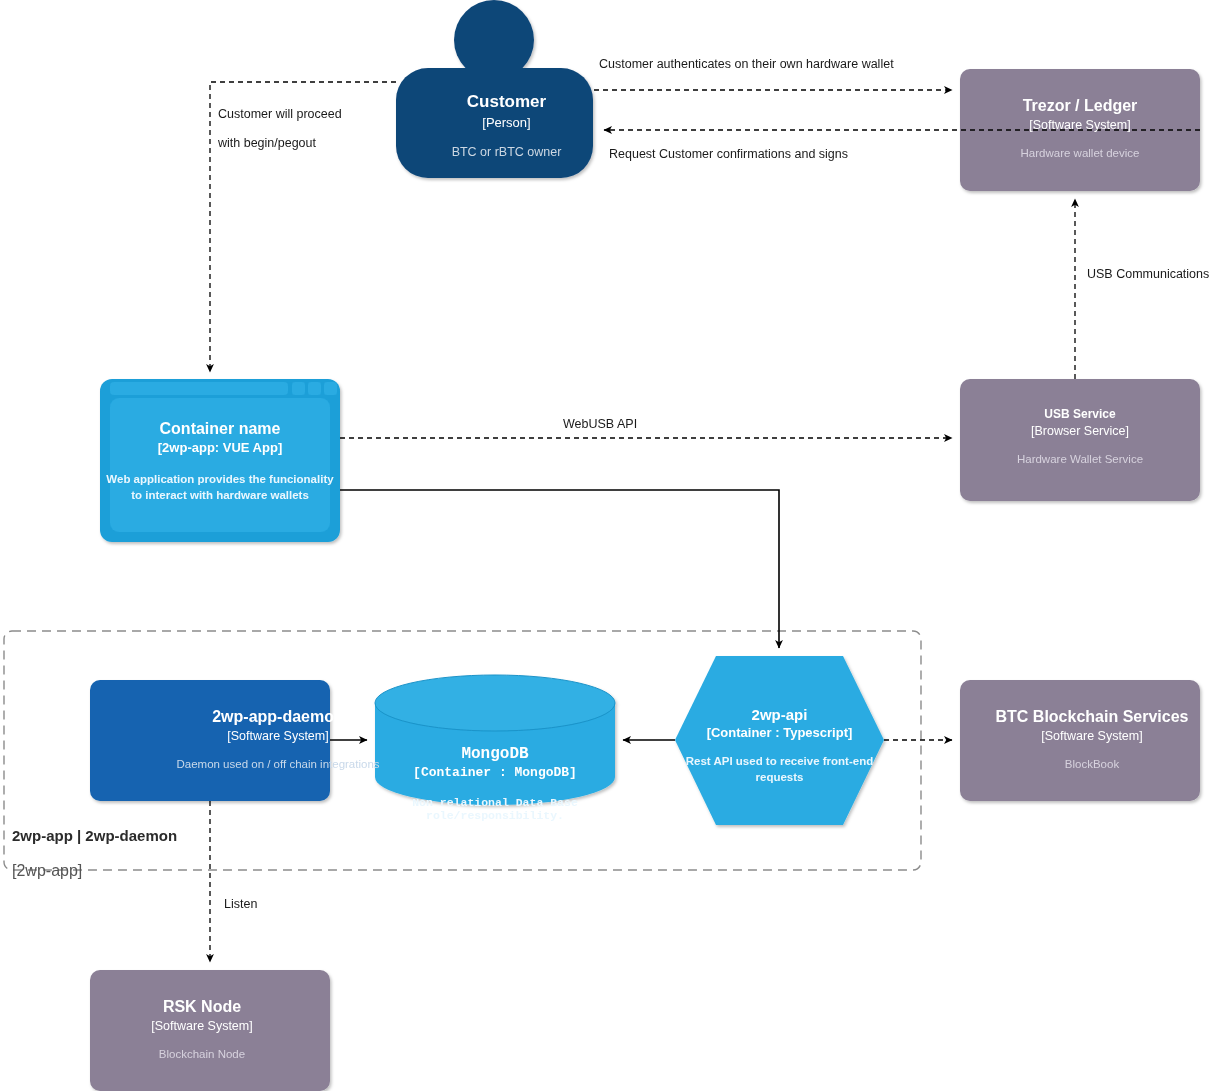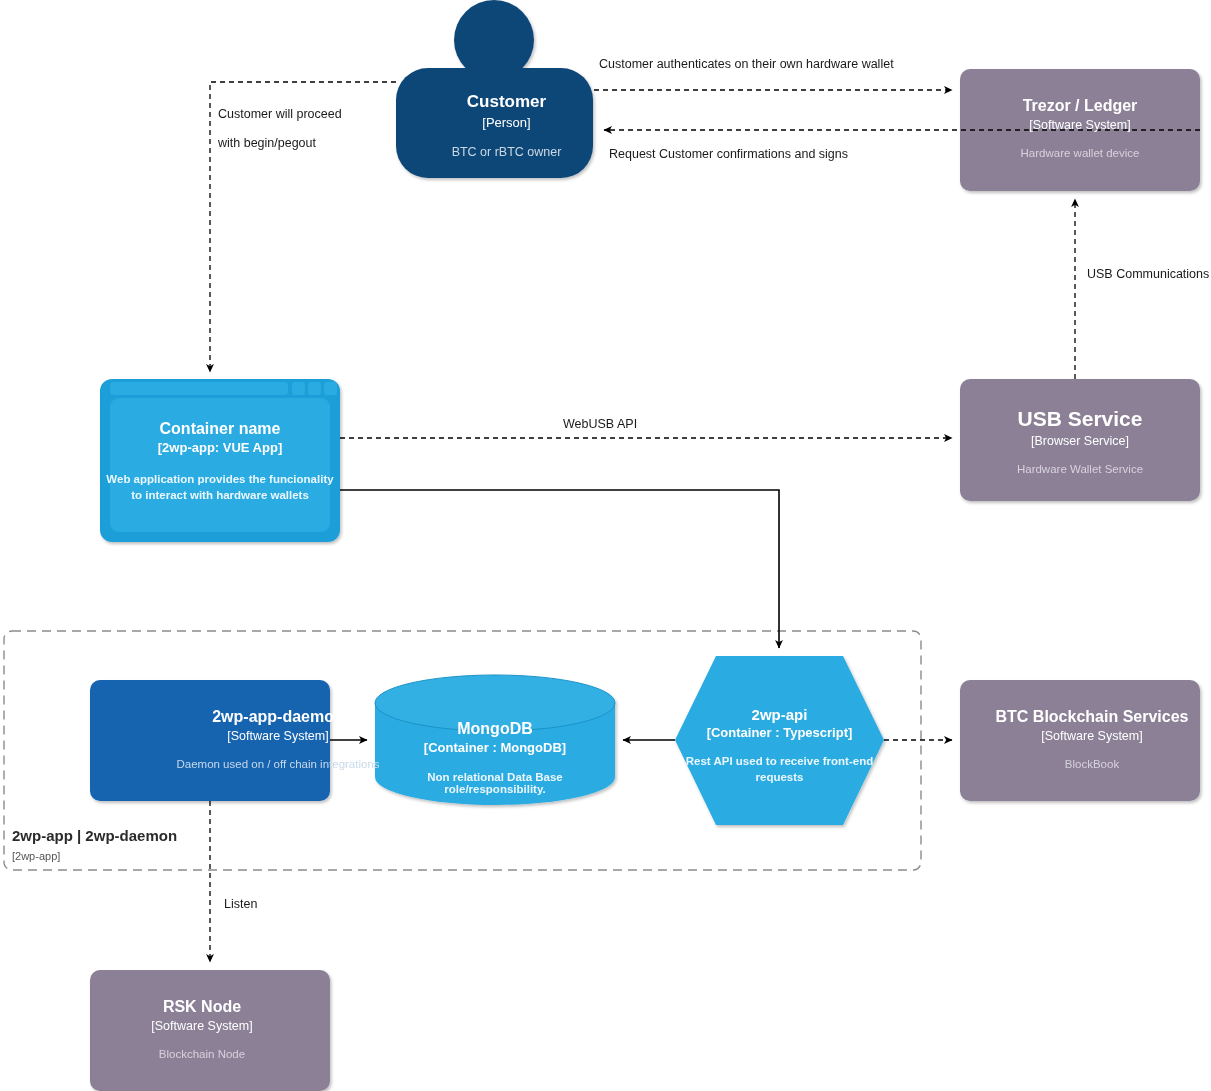--- a/index.html
+++ b/index.html
@@ -9,21 +9,21 @@
   svg#diagram{position:absolute;left:0;top:0;width:1211px;height:1091px;}
 
   .node-label{position:absolute;text-align:center;pointer-events:none;}
   .n-title{font-weight:bold;color:#ffffff;}
   .n-sub{color:#ffffff;}
   .n-desc{color:#d7d2de;}
   .blue .n-desc{color:#cfe9f8;}
   .edge-label{position:absolute;font-size:12.5px;color:#1a1a1a;white-space:nowrap;}
   .boundary-label{position:absolute;}
   .b-title{font-weight:bold;font-size:15px;color:#2b2b2b;}
-  .b-sub{font-size:11px;color:#555;margin-top:6px;}
+  .b-sub{font-size:16px;color:#555;margin-top:18px;}
 </style>
 </head>
 <body>
 
 <div id="stage">
 
   <svg id="diagram" viewBox="0 0 1211 1091">
     <defs>
       <marker id="arrowSolid" markerWidth="9" markerHeight="9" refX="8" refY="4.5" orient="auto" markerUnits="userSpaceOnUse">
         <path d="M0,0.6 L8.5,4.5 L0,8.4 L2.2,4.5 Z" fill="#000"></path>
@@ -96,38 +96,38 @@
     <div class="n-desc" style="font-size:12.5px;margin-top:15px;color:#cdd8e3;">BTC or rBTC owner</div>
   </div>
 
   <div class="node-label" style="left:960px;top:97px;width:240px;">
     <div class="n-title" style="font-size:16px;">Trezor / Ledger</div>
     <div class="n-sub" style="font-size:12.5px;margin-top:3px;">[Software System]</div>
     <div class="n-desc" style="font-size:11.5px;margin-top:15px;">Hardware wallet device</div>
   </div>
 
   <div class="node-label" style="left:960px;top:407px;width:240px;">
-    <div class="n-title" style="font-size:21px;">USB Service</div>
+    <div class="n-title" style="font-size:12px;">USB Service</div>
     <div class="n-sub" style="font-size:12.5px;margin-top:3px;">[Browser Service]</div>
     <div class="n-desc" style="font-size:11.5px;margin-top:15px;">Hardware Wallet Service</div>
   </div>
 
   <div class="node-label blue" style="left:105px;top:420px;width:230px;">
     <div class="n-title" style="font-size:16px;">Container name</div>
     <div class="n-sub" style="font-size:13px;font-weight:bold;margin-top:2px;">[2wp-app: VUE App]</div>
     <div class="n-desc" style="font-size:11.5px;font-weight:bold;margin-top:17px;line-height:1.35;color:#eaf7fe;">Web application provides the funcionality to interact with hardware wallets</div>
   </div>
 
   <div class="node-label" style="left:90px;top:708px;width:288px;margin-left:44px;">
     <div class="n-title" style="font-size:16px;">2wp-app-daemon</div>
     <div class="n-sub" style="font-size:12.5px;margin-top:3px;">[Software System]</div>
     <div class="n-desc" style="font-size:11.5px;margin-top:15px;color:#c9d9ea;">Daemon used on / off chain integrations</div>
   </div>
 
-  <div class="node-label blue" style="left:378px;top:720px;width:234px;">
+  <div class="node-label blue" style="left:378px;top:745px;width:234px;font-family:Liberation Mono, monospace;">
     <div class="n-title" style="font-size:16px;">MongoDB</div>
     <div class="n-sub" style="font-size:13px;font-weight:bold;margin-top:2px;">[Container : MongoDB]</div>
     <div class="n-desc" style="font-size:11.5px;font-weight:bold;margin-top:16px;color:#eaf7fe;">Non relational Data Base role/responsibility.</div>
   </div>
 
   <div class="node-label blue" style="left:676px;top:706px;width:207px;">
     <div class="n-title" style="font-size:15px;">2wp-api</div>
     <div class="n-sub" style="font-size:13px;font-weight:bold;margin-top:2px;">[Container : Typescript]</div>
     <div class="n-desc" style="font-size:11.5px;font-weight:bold;margin-top:14px;line-height:1.35;color:#eaf7fe;">Rest API used to receive front-end requests</div>
   </div>

